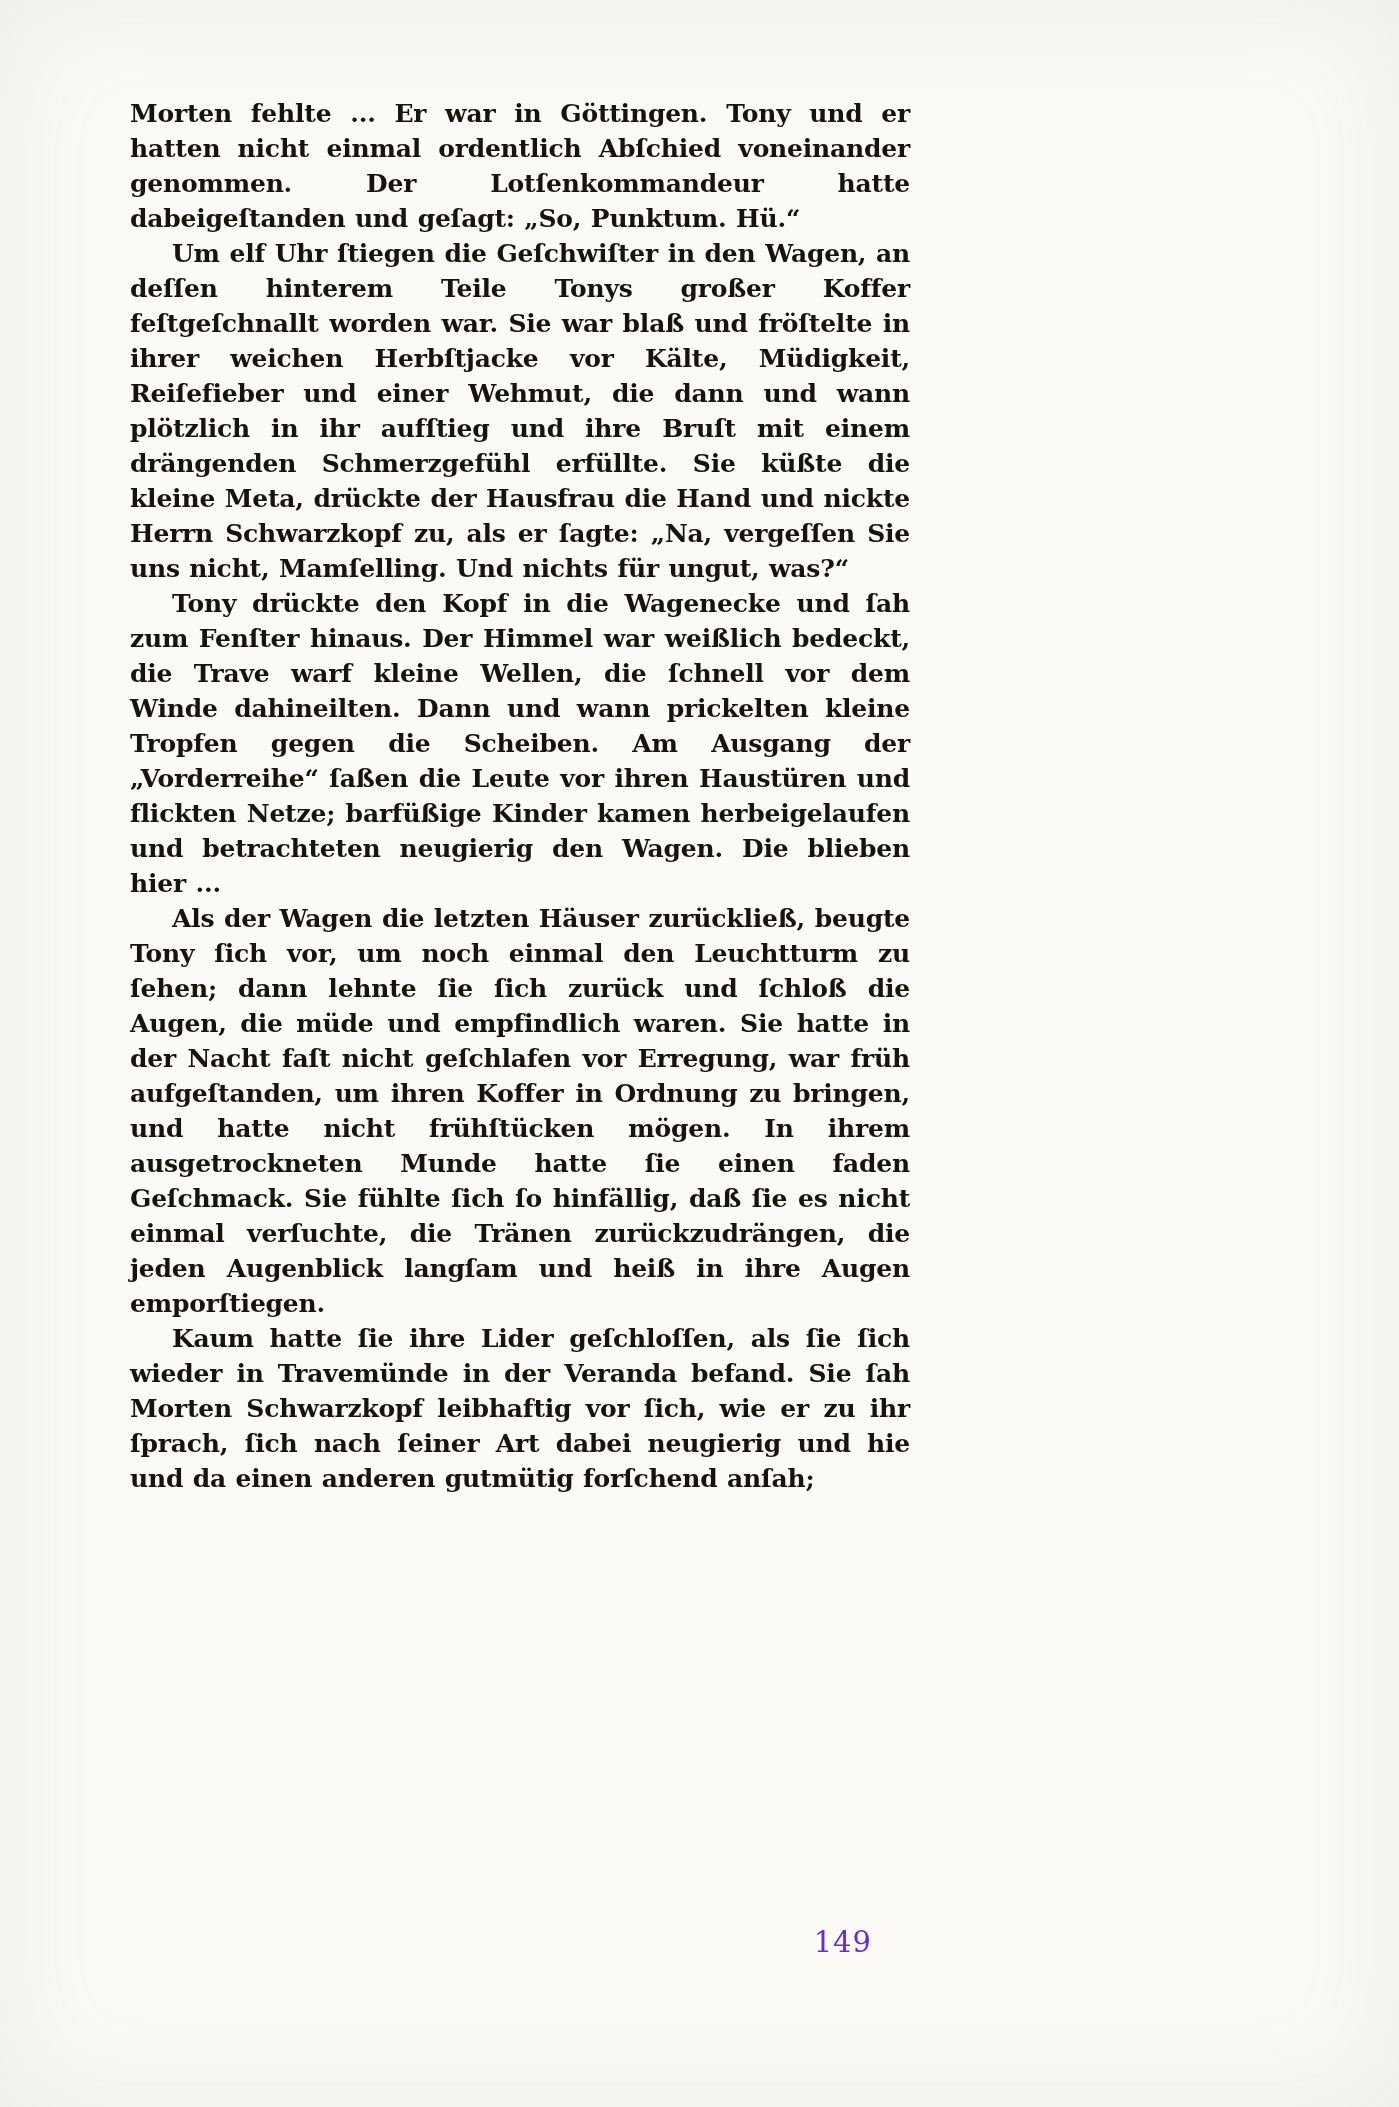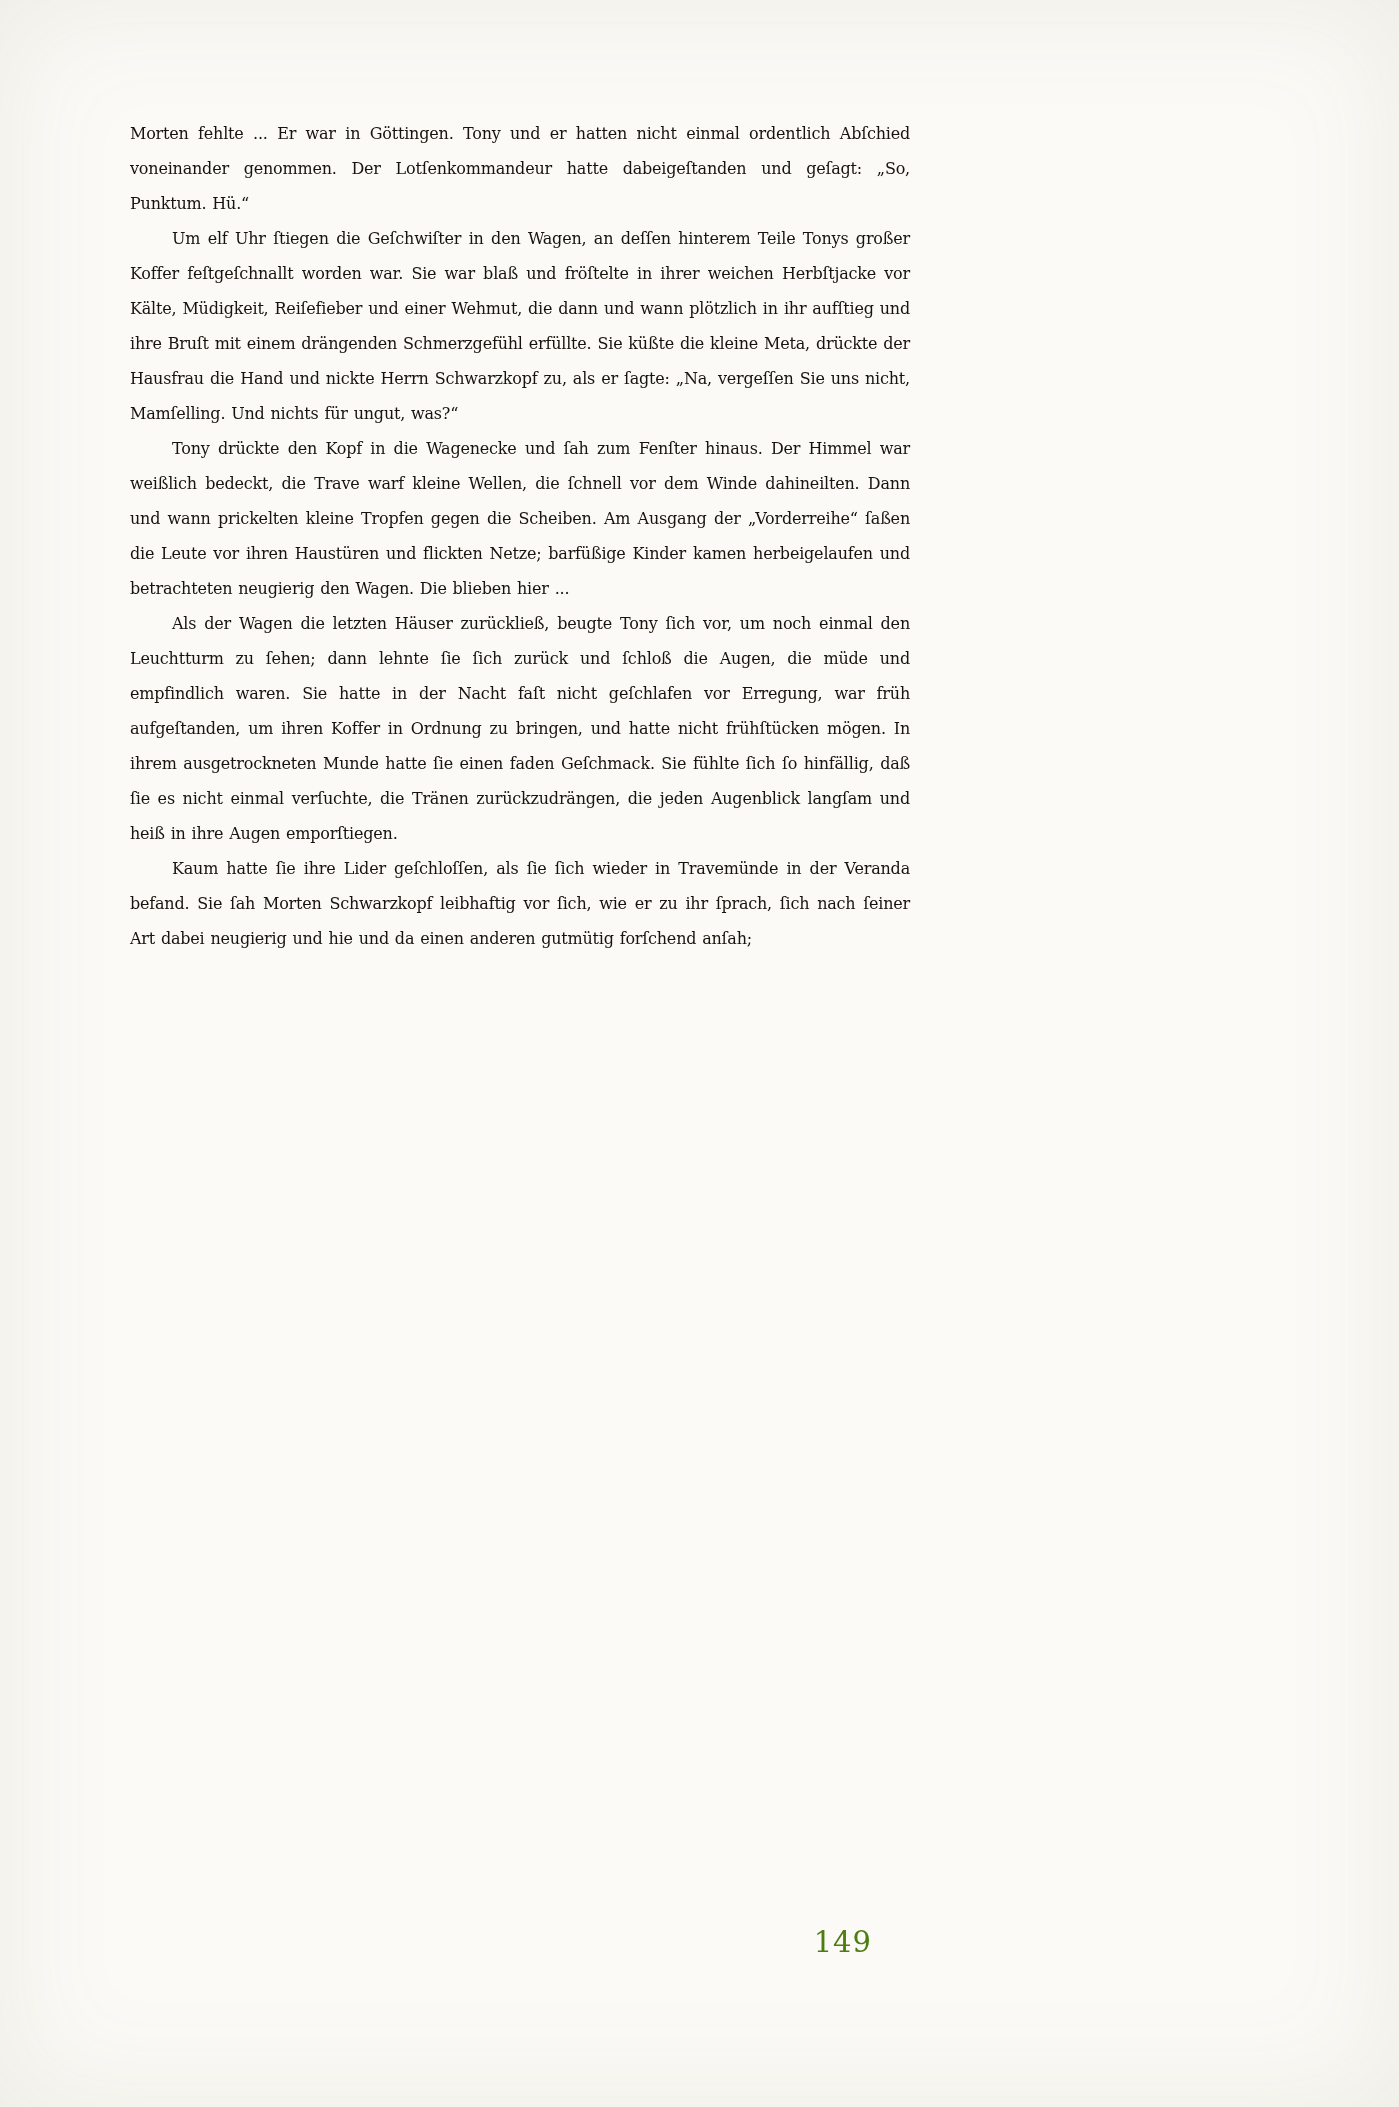--- a/index.html
+++ b/index.html
@@ -22,46 +22,46 @@
   .page::after {
     content: "";
     position: absolute;
     inset: 0;
     pointer-events: none;
     box-shadow: inset 0 0 120px rgba(120,110,90,0.10);
   }
   .text-block {
     position: absolute;
     left: 130px;
-    top: 116px;
+    top: 96px;
     width: 780px;
     text-align: justify;
-    font-weight: normal;
-    font-size: 16px;
+    font-weight: bold;
+    font-size: 25px;
     line-height: 35px;
     letter-spacing: -0.2px;
     word-spacing: 1px;
   }
   .text-block p {
     margin: 0;
     text-indent: 42px;
   }
   .text-block p.first {
     text-indent: 0;
   }
   .page-number {
     position: absolute;
     top: 1925px;
     left: 130px;
     width: 742px;
     text-align: right;
     font-size: 29px;
     font-weight: normal;
     letter-spacing: 1px;
-    color: #4d7c0f;
+    color: #6d28d9;
   }
 </style>
 </head>
 <body>
 
 <div class="page">
 
   <div class="text-block">
     <p class="first">Morten fehlte ... Er war in Göttingen. Tony und er hatten nicht einmal ordentlich Abſchied voneinander genommen. Der Lotſenkommandeur hatte dabeigeſtanden und geſagt: „So, Punktum. Hü.“</p>
     <p>Um elf Uhr ſtiegen die Geſchwiſter in den Wagen, an deſſen hinterem Teile Tonys großer Koffer feſtgeſchnallt worden war. Sie war blaß und fröſtelte in ihrer weichen Herbſtjacke vor Kälte, Müdigkeit, Reiſefieber und einer Wehmut, die dann und wann plötzlich in ihr aufſtieg und ihre Bruſt mit einem drängenden Schmerzgefühl erfüllte. Sie küßte die kleine Meta, drückte der Hausfrau die Hand und nickte Herrn Schwarzkopf zu, als er ſagte: „Na, vergeſſen Sie uns nicht, Mamſelling. Und nichts für ungut, was?“</p>

